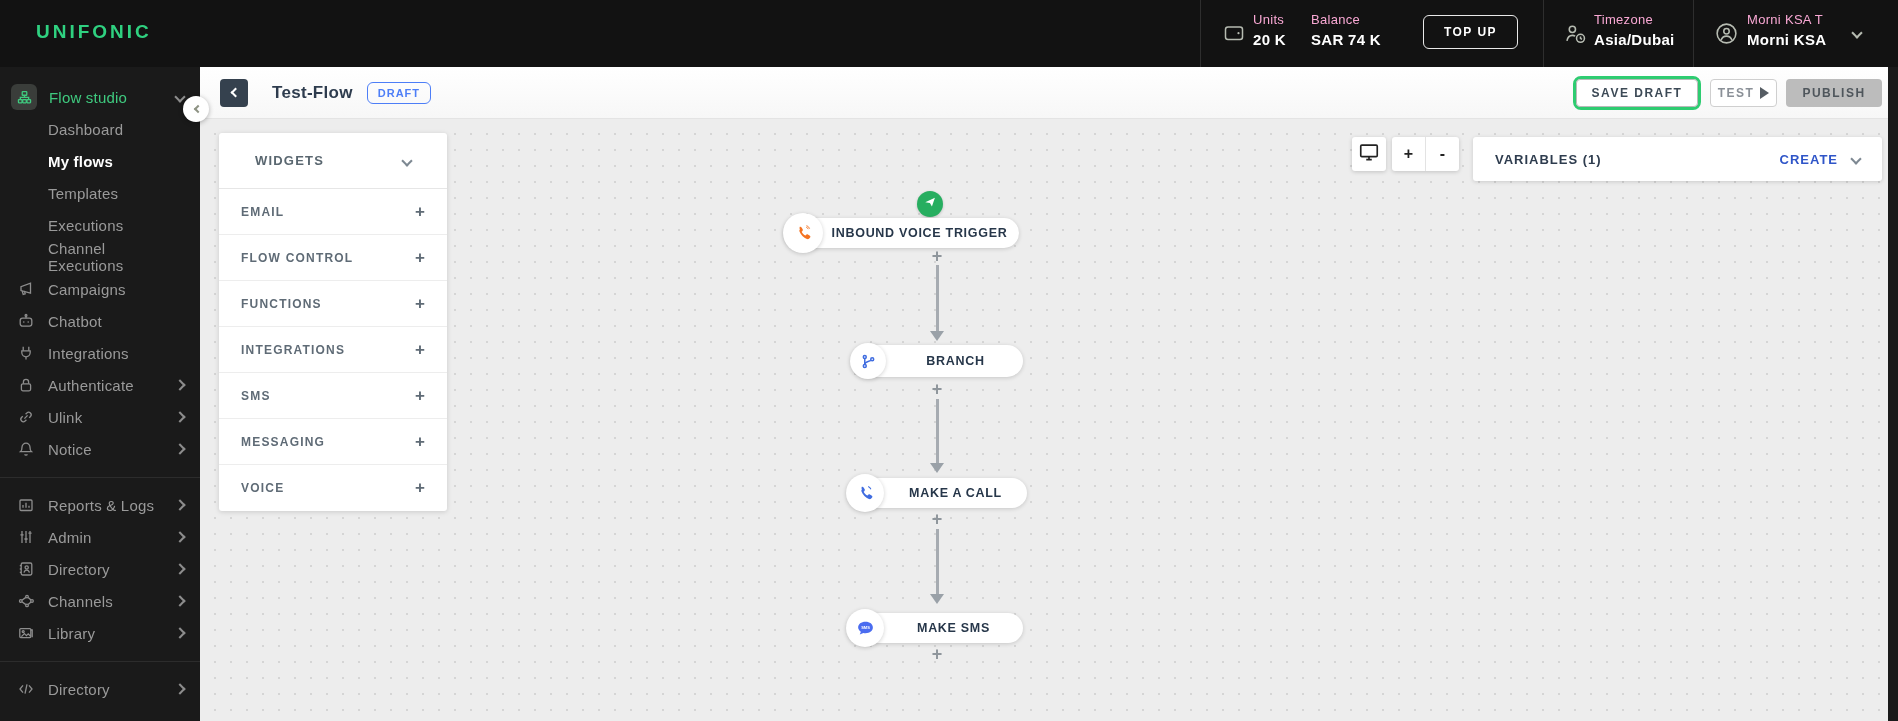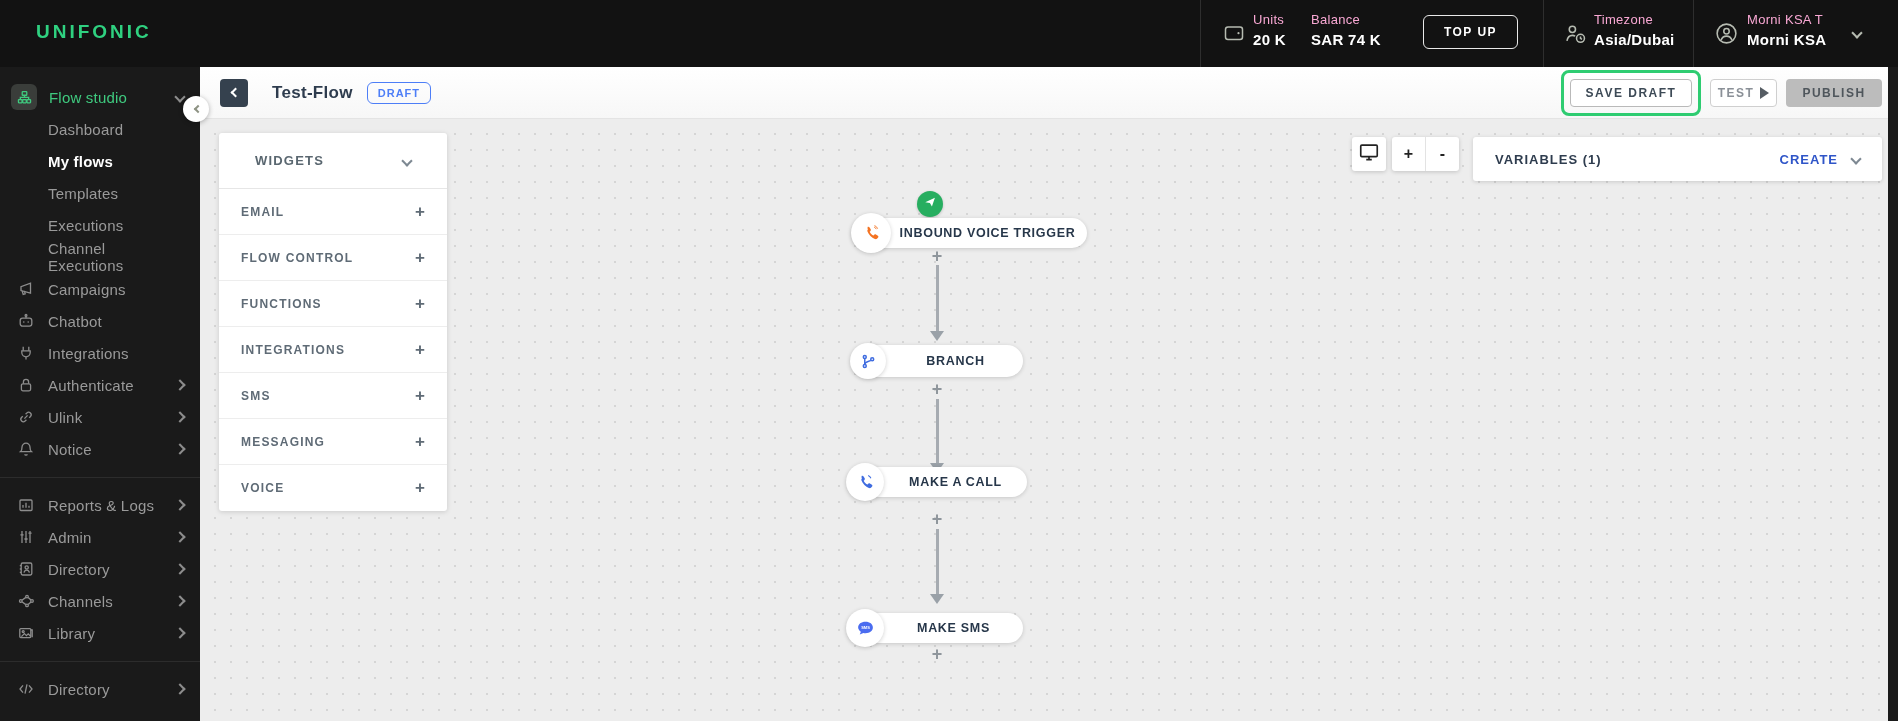--- a/index.html
+++ b/index.html
@@ -36,21 +36,21 @@
   .collapse-btn { position:absolute; left:183px; top:96px; width:26px; height:26px; border-radius:50%; background:#ffffff; box-shadow:0 1px 5px rgba(0,0,0,.3); z-index:6; display:flex; align-items:center; justify-content:center; color:#8e9384; cursor:pointer; }
   .collapse-btn .chev { width:6px; height:6px; margin-left:3px; }
 
   
   .flow-header { position:absolute; left:200px; top:67px; width:1688px; height:52px; background:linear-gradient(#ffffff,#f7f7f7); border-bottom:1px solid #e4e4e4; z-index:2; display:flex; align-items:center; padding-left:20px; }
   .back-btn { width:28px; height:28px; background:#35414e; border-radius:4px; display:flex; align-items:center; justify-content:center; color:#ffffff; cursor:pointer; }
   .back-btn .chev { width:7px; height:7px; margin-left:3px; }
   .flow-title { margin-left:24px; font-size:17px; font-weight:bold; color:#2e3c4e; letter-spacing:.3px; }
   .draft-badge { margin-left:14px; border:1px solid #4d7ef7; color:#4d7ef7; border-radius:6px; font-size:11px; font-weight:bold; letter-spacing:1px; padding:4px 10px; }
   .header-actions { margin-left:auto; margin-right:6px; display:flex; align-items:center; gap:9px; }
-  .save-highlight { border:3px solid #2ecc71; border-radius:8px; padding:6px; }
+  .save-highlight { border:3px solid #2ecc71; border-radius:8px; padding:0; }
   .btn { border-radius:4px; font-size:12px; font-weight:bold; letter-spacing:1.5px; height:28px; display:flex; align-items:center; justify-content:center; cursor:pointer; }
   .btn-save { background:#ffffff; border:1px solid #b9b9b9; color:#3d4a56; width:122px; }
   .btn-test { background:#ffffff; border:1px solid #cfcfcf; color:#8a9097; width:67px; gap:6px; }
   .btn-test .play { width:0; height:0; border-left:9px solid #555c63; border-top:6px solid transparent; border-bottom:6px solid transparent; }
   .btn-publish { background:#bcbcbc; border:none; color:#4f565c; width:96px; }
 
   
   .canvas { position:absolute; left:200px; top:119px; width:1688px; height:602px;
     background-color:#ededed;
     background-image:radial-gradient(#d5d5d5 1.2px, transparent 1.5px);
@@ -404,21 +404,21 @@
   </div>
 
   <div class="trigger-badge">
     <span>
       <svg width="14" height="14" viewBox="0 0 16 16">
           <path d="M2.6 8.3L13.6 3l-3.4 10.2-2.3-4L2.6 8.3z" fill="#ffffff"></path>
         </svg>
     </span>
   </div>
 
-  <div class="node-pill" style="left:652px; top:99px; width:235px; height:30px;">
+  <div class="node-pill" style="left:584px; top:99px; width:235px; height:30px;">
     <span class="node-icon-circle" style="left:-1px; top:-5px; width:40px; height:40px;">
       <svg width="18" height="18" viewBox="0 0 18 18">
           <path d="M5.6 3.1c.5-.5 1.4-.4 1.8.2l1.3 2c.3.5.2 1.2-.2 1.6l-.8.8c.7 1.6 2.2 3.1 3.8 3.8l.8-.8c.4-.4 1.1-.5 1.6-.2l2 1.3c.6.4.7 1.3.2 1.8l-.9.9c-.6.6-1.5.8-2.3.5C9.7 13.9 6.6 10.8 5.5 7.6c-.3-.8-.1-1.7.5-2.3l-.4-.2z" fill="#f47322"></path>
           <path d="M12.2 2.6a5 5 0 0 1 2.7 2.7M12.8 0.9a7 7 0 0 1 3.8 3.8" stroke="#f47322" fill="none" stroke-width="1.1" transform="scale(0.82) translate(2.5,1)"></path>
         </svg>
     </span>
     <span class="n-label">INBOUND VOICE TRIGGER</span>
   </div>
 
   <div class="flow-plus" style="left:727px; top:128px;">+</div>
@@ -435,21 +435,21 @@
           <path d="M10.2 6.9c-2.2 1.4-5.7 1-5.7 3.6"></path>
         </svg>
     </span>
     <span class="n-label">BRANCH</span>
   </div>
 
   <div class="flow-plus" style="left:727px; top:261px;">+</div>
   <div class="flow-line" style="left:736px; top:280px; height:64px;"></div>
   <div class="flow-arrow" style="left:730px; top:344px;"></div>
 
-  <div class="node-pill" style="left:648px; top:348px; width:179px; height:30px;">
+  <div class="node-pill" style="left:648px; top:359px; width:179px; height:30px;">
     <span class="node-icon-circle" style="left:-2px; top:-4px; width:38px; height:38px;">
       <svg width="18" height="18" viewBox="0 0 18 18">
           <path d="M5.6 3.1c.5-.5 1.4-.4 1.8.2l1.3 2c.3.5.2 1.2-.2 1.6l-.8.8c.7 1.6 2.2 3.1 3.8 3.8l.8-.8c.4-.4 1.1-.5 1.6-.2l2 1.3c.6.4.7 1.3.2 1.8l-.9.9c-.6.6-1.5.8-2.3.5C9.7 13.9 6.6 10.8 5.5 7.6c-.3-.8-.1-1.7.5-2.3l-.4-.2z" fill="#3f6ce0"></path>
           <path d="M12.2 2.6a5 5 0 0 1 2.7 2.7" stroke="#3f6ce0" fill="none" stroke-width="1.1"></path>
         </svg>
     </span>
     <span class="n-label">MAKE A CALL</span>
   </div>
 
   <div class="flow-plus" style="left:727px; top:391px;">+</div>

